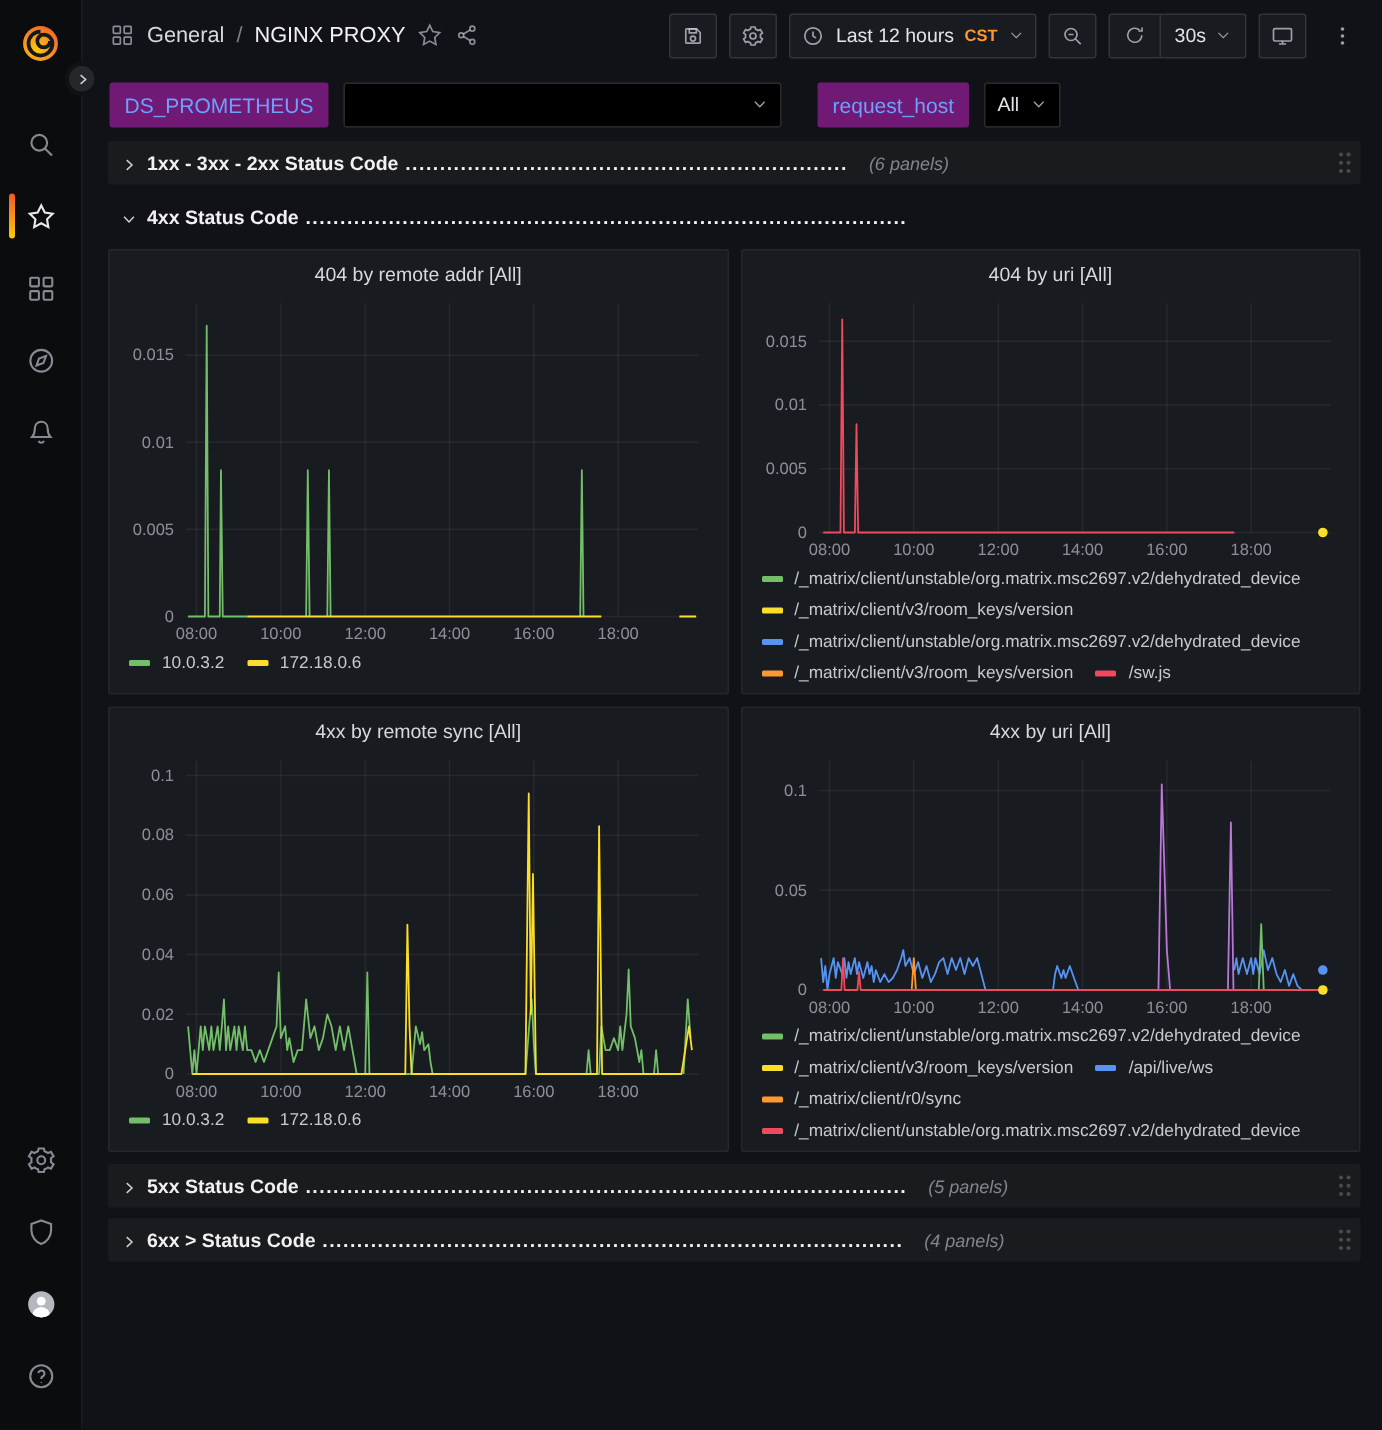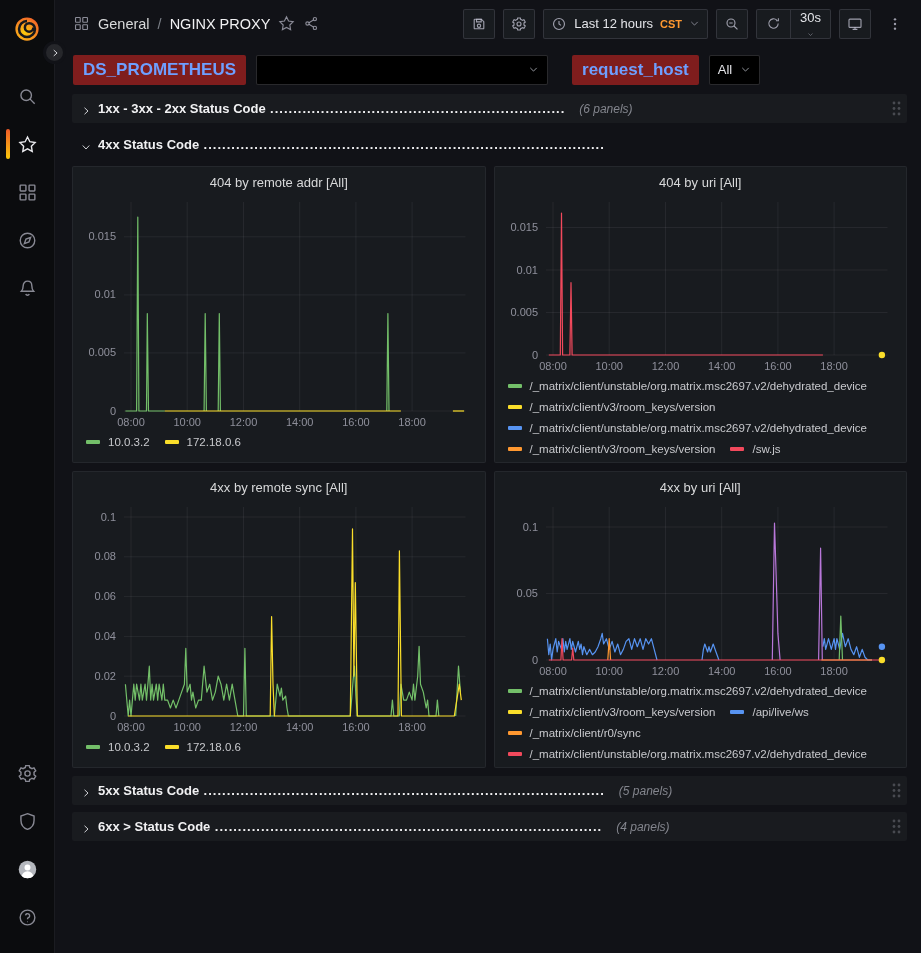--- a/index.html
+++ b/index.html
@@ -30,28 +30,28 @@
   .toolbar { margin-left:auto; display:flex; align-items:center; gap:8px; }
   .tbtn { height:30px; min-width:32px; padding:0 7px; display:flex; align-items:center; justify-content:center; gap:7px;
           background:#181b1f; border:1px solid rgba(204,204,220,.15); border-radius:2px; cursor:pointer; color:#d8d9da; }
   .tbtn svg { width:16px; height:16px; stroke:rgba(204,204,220,.75); fill:none; stroke-width:1.7; }
   .tbtn.noborder { background:transparent; border:none; }
   .time-label { font-size:13px; color:#e3e4e8; white-space:nowrap; }
   .tz { font-size:11px; font-weight:bold; color:#ff9830; }
   .chev { width:11px !important; height:11px !important; }
   .refresh-group { display:flex; align-items:stretch; height:30px; background:#181b1f; border:1px solid rgba(204,204,220,.15); border-radius:2px; }
   .refresh-group .part { display:flex; align-items:center; gap:6px; padding:0 9px; cursor:pointer; }
-  .refresh-group .part + .part { border-left:1px solid rgba(204,204,220,.15);flex-direction:column; }
+  .refresh-group .part + .part { border-left:1px solid rgba(204,204,220,.15); }
   .refresh-group svg { width:15px; height:15px; stroke:rgba(204,204,220,.75); fill:none; stroke-width:1.7; }
   .interval { font-size:13px; color:#e3e4e8; }
 
   
   .subbar { height:45px; flex:none; display:flex; align-items:center; gap:10px; padding:0 16px 0 18px; }
-  .var-label { height:30px; display:flex; align-items:center; padding:0 10px; background:#7f1d1d; border-radius:2px;
-               color:#6e9fff; font-size:17px; font-weight:bold; }
+  .var-label { height:30px; display:flex; align-items:center; padding:0 10px; background:#701a75; border-radius:2px;
+               color:#6e9fff; font-size:14px; font-weight:normal; }
   .var-select { height:30px; display:flex; align-items:center; gap:8px; padding:0 8px; background:#000000;
                 border:1px solid rgba(204,204,220,.2); border-radius:2px; cursor:pointer; }
   .var-select .redacted { width:255px; height:22px; background:#000; border-radius:2px; }
   .var-select svg { width:11px; height:11px; stroke:#9fa2aa; fill:none; stroke-width:2; }
   .var-select .val { color:#e3e4e8; font-size:13px; }
 
   
   .dash { flex:1; overflow:hidden; padding:2px 14px 0 17px; }
   .row-hdr { height:29px; display:flex; align-items:center; padding:0 6px 0 8px; margin-bottom:7px; cursor:pointer; }
   .row-hdr.collapsed { background:#191b1f; border-radius:2px; }

